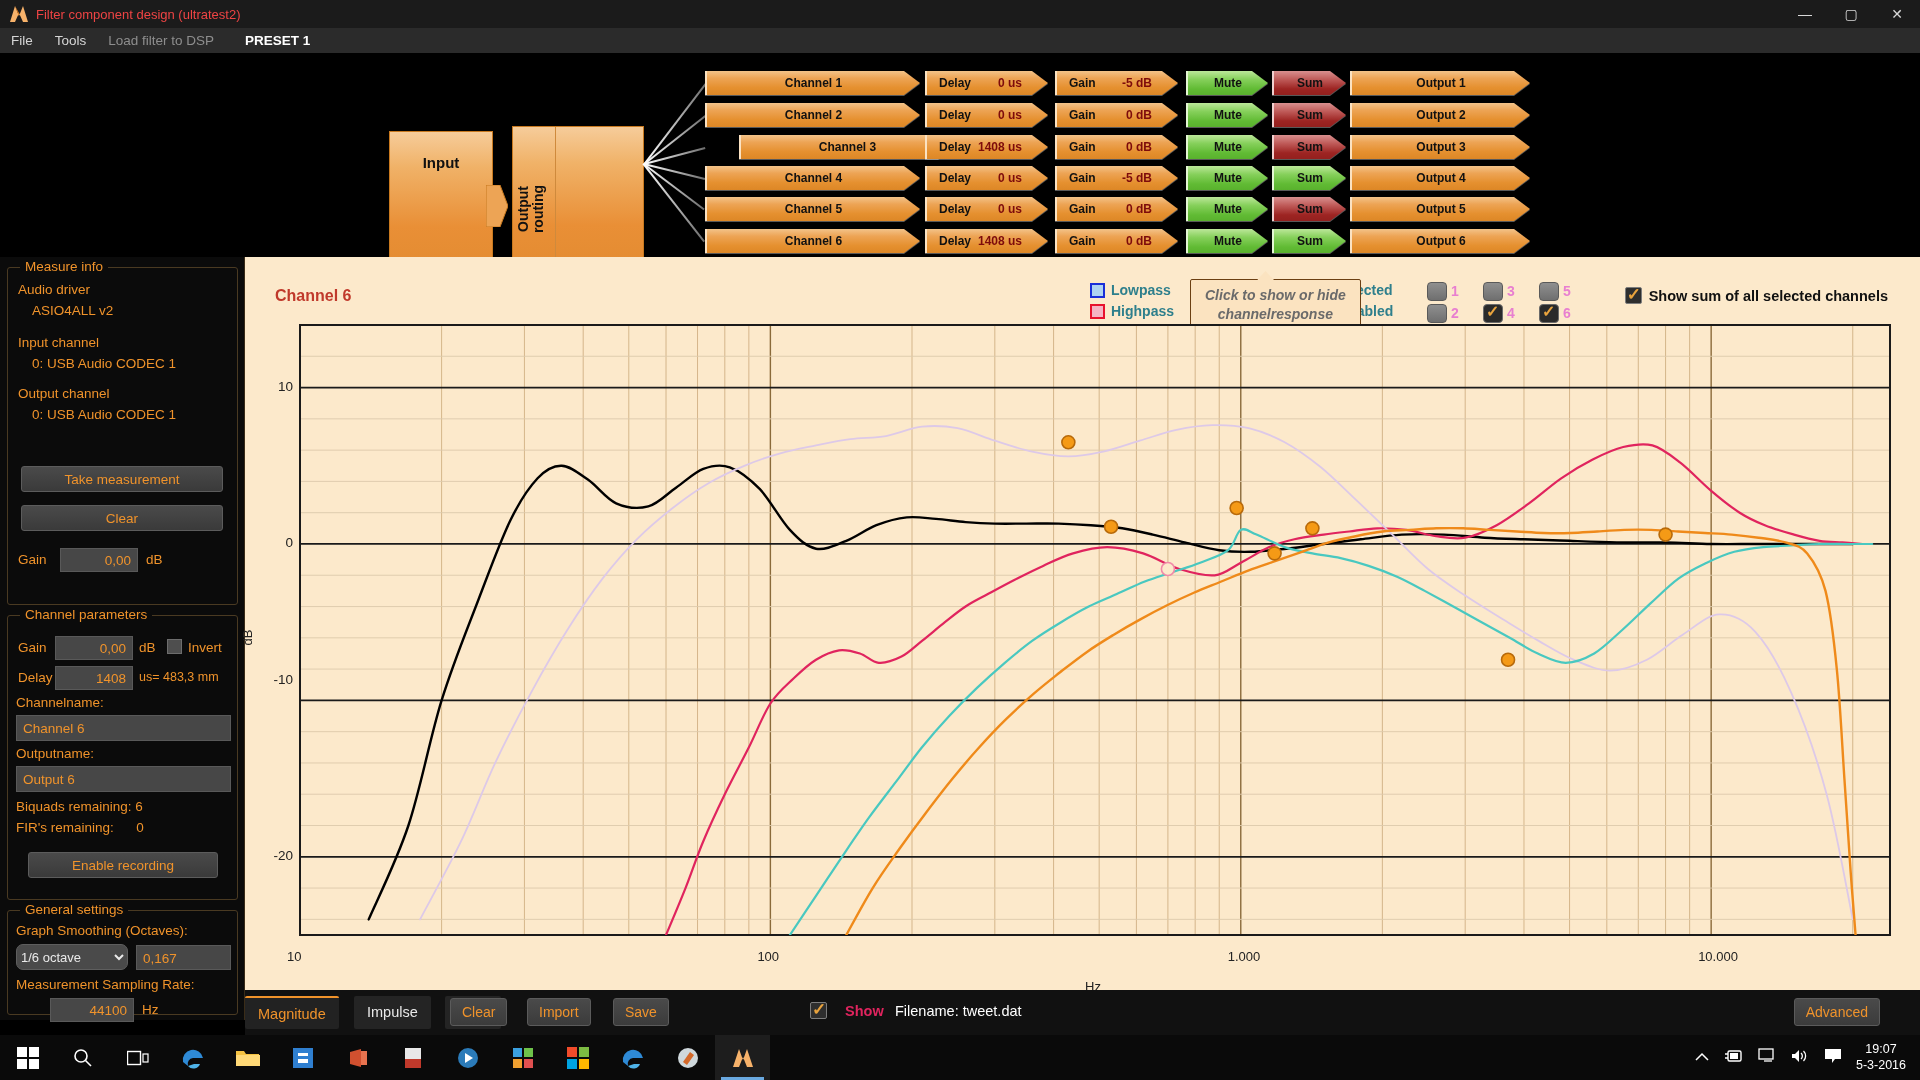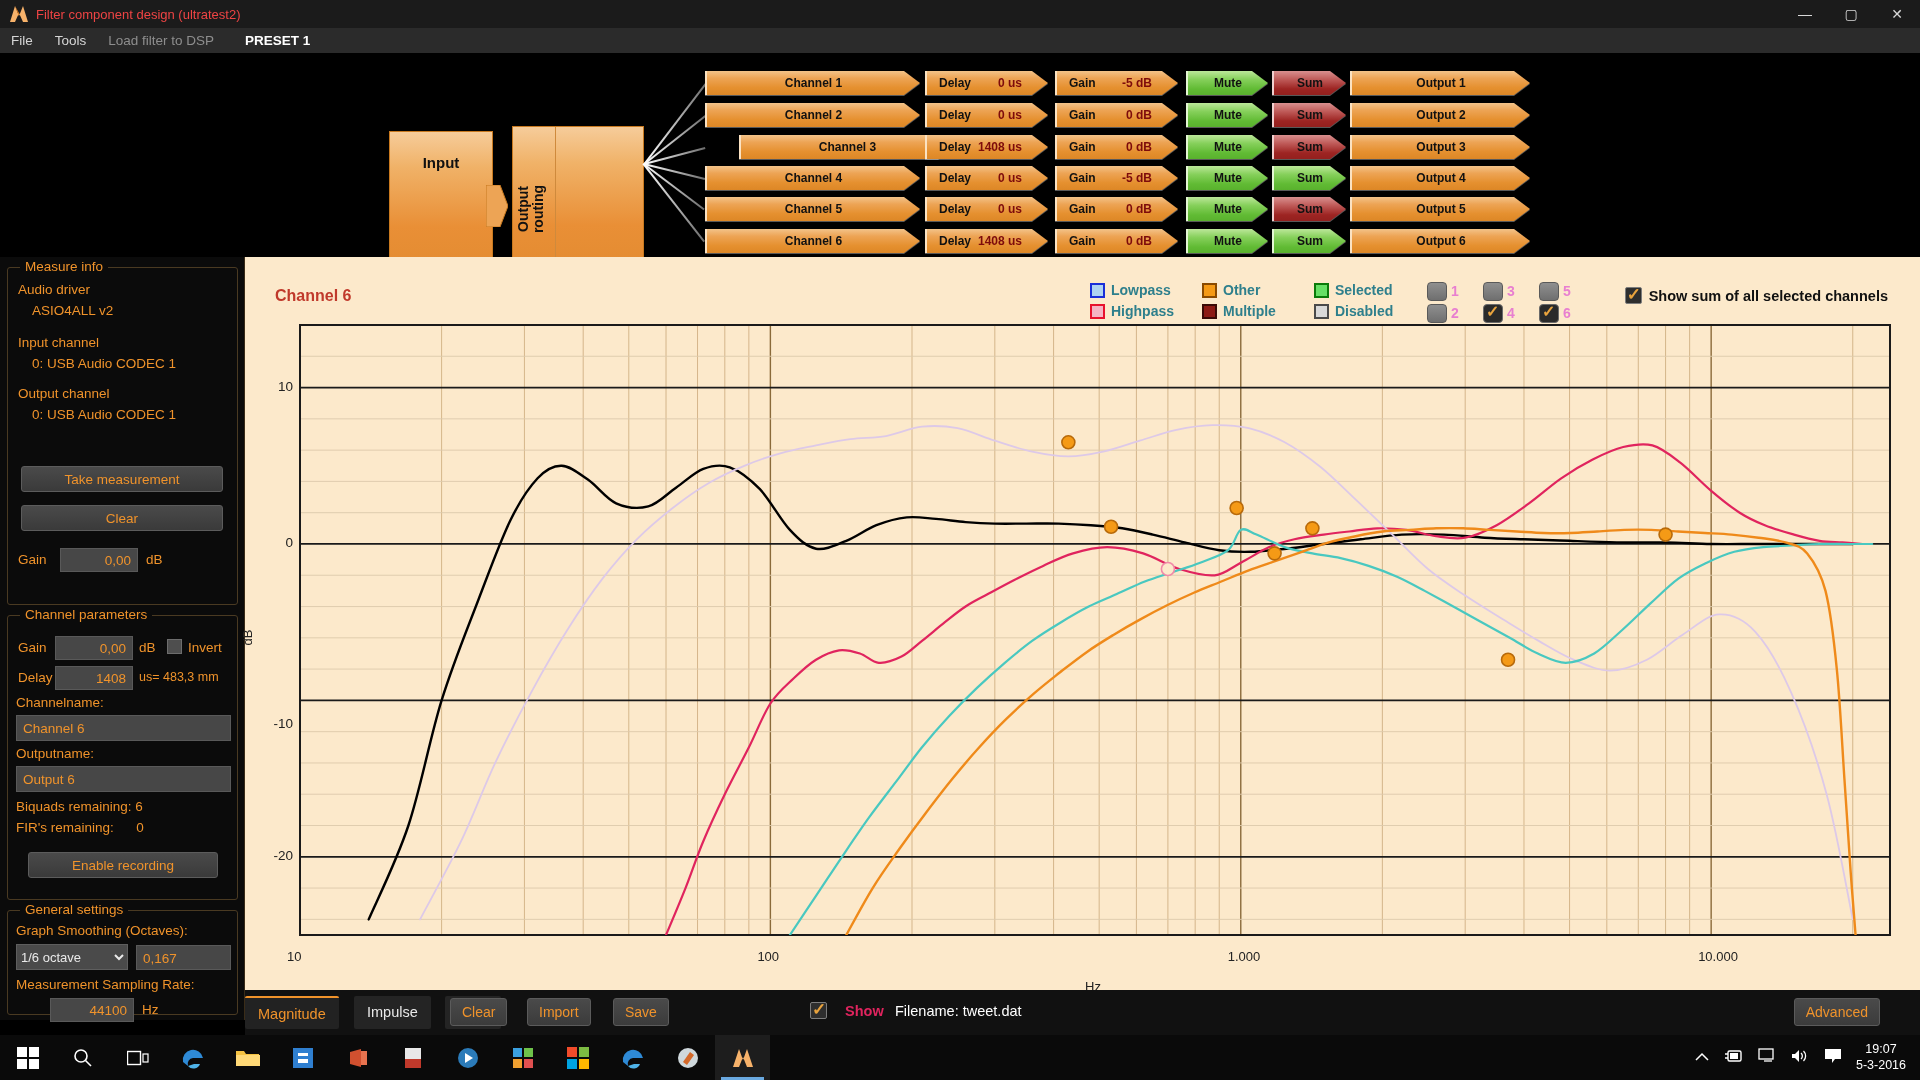--- a/index.html
+++ b/index.html
@@ -415,21 +415,21 @@
     <div class="fld" style="position:absolute;left:8px;top:150px;width:215px;height:26px;line-height:26px;">Output 6</div>
 
     <div class="lp" style="position:absolute;left:8px;top:183px;">Biquads remaining: 6</div>
     <div class="lp" style="position:absolute;left:8px;top:204px;white-space:pre;">FIR's remaining:      0</div>
     <div class="btnd" style="position:absolute;left:20px;top:236px;width:190px;">Enable recording</div>
   </div>
 
   <div class="grp" style="top:653px;height:105px;">
     <span class="cap">General settings</span>
     <div class="lp" style="position:absolute;left:8px;top:12px;">Graph Smoothing (Octaves):</div>
-    <select class="sel" style="position:absolute;left:8px;top:33px;width:112px;" id="smoothsel"><option>1/1 octave</option><option>1/3 octave</option><option selected="">1/6 octave</option><option>1/12 octave</option><option>No smoothing</option></select>
+    <select class="sel" style="position:absolute;left:8px;top:33px;width:112px;border-radius:7px;" id="smoothsel"><option>1/1 octave</option><option>1/3 octave</option><option selected="">1/6 octave</option><option>1/12 octave</option><option>No smoothing</option></select>
     <div class="fld" style="position:absolute;left:128px;top:34px;width:95px;height:25px;line-height:25px;">0,167</div>
     <div class="lp" style="position:absolute;left:8px;top:66px;">Measurement Sampling Rate:</div>
     <div class="fld r" style="position:absolute;left:42px;top:87px;width:84px;">44100</div>
     <div class="lp" style="position:absolute;left:134px;top:91px;">Hz</div>
   </div>
 </div>
 
 <div id="graph">
   <div id="chtitle">Channel 6</div>
   <div id="legend">
@@ -465,20 +465,24 @@
       <div class="numlbl" style="left: 1206px; top: 48px;">2</div>
       <div class="numbox" style="left: 1238px; top: 25px;"></div>
       <div class="numlbl" style="left: 1262px; top: 26px;">3</div>
       <div class="numbox on" style="left: 1238px; top: 47px;"></div>
       <div class="numlbl" style="left: 1262px; top: 48px;">4</div>
       <div class="numbox" style="left: 1294px; top: 25px;"></div>
       <div class="numlbl" style="left: 1318px; top: 26px;">5</div>
       <div class="numbox on" style="left: 1294px; top: 47px;"></div>
       <div class="numlbl" style="left: 1318px; top: 48px;">6</div>
     </div>
+  <div id="tooltip" style="left:945px;top:22px;">
+    <div>Click to show or hide</div>
+    <div>channelresponse</div>
+  </div>
   <div id="showsum">
     <span class="ckdark"></span>
     <span>Show sum of all selected channels</span>
   </div>
   <svg id="plot" width="1675" height="733" style="position:absolute;left:0;top:0;">
       <rect x="55" y="68" width="1590" height="610" fill="#fce9cb"></rect>
       <line x1="55" y1="68" x2="55" y2="678" stroke="#8a6a3a" stroke-width="1.4"></line>
       <line x1="196.59993529379744" y1="68" x2="196.59993529379744" y2="678" stroke="#caa87a" stroke-width="0.8"></line>
       <line x1="279.430587545211" y1="68" x2="279.430587545211" y2="678" stroke="#caa87a" stroke-width="0.8"></line>
       <line x1="338.1998705875949" y1="68" x2="338.1998705875949" y2="678" stroke="#caa87a" stroke-width="0.8"></line>
@@ -543,21 +547,21 @@
       <circle cx="1029.5818104399414" cy="296.35897435897436" r="6.5" fill="#f59a16" stroke="#b86a0a" stroke-width="1.6"></circle>
       <circle cx="1067.4037294888776" cy="271.33333333333337" r="6.5" fill="#f59a16" stroke="#b86a0a" stroke-width="1.6"></circle>
       <circle cx="1263.0430627758126" cy="402.7179487179487" r="6.5" fill="#f59a16" stroke="#b86a0a" stroke-width="1.6"></circle>
       <circle cx="1420.569412454789" cy="277.5897435897436" r="6.5" fill="#f59a16" stroke="#b86a0a" stroke-width="1.6"></circle>
     </svg>
   <div id="ylabel" style="top: 373px; left: -5px;">dB</div>
   <div id="xlabel" style="left: 840px; top: 722px;">Hz</div>
   <div id="ticks">
       <div class="ytick" style="top: 121.564px; left: 8px; width: 40px;">10</div>
       <div class="ytick" style="top: 277.974px; left: 8px; width: 40px;">0</div>
-      <div class="ytick" style="top: 459px; left: 8px; width: 40px;">-10</div>
+      <div class="ytick" style="top: 415px; left: 8px; width: 40px;">-10</div>
       <div class="ytick" style="top: 590.795px; left: 8px; width: 40px;">-20</div>
       <div class="xtick" style="left: 42px; top: 692px;">10</div>
       <div class="xtick" style="left: 512.385px; top: 692px;">100</div>
       <div class="xtick" style="left: 982.77px; top: 692px;">1.000</div>
       <div class="xtick" style="left: 1453.15px; top: 692px;">10.000</div>
     </div>
 </div>
 
 <div id="bottombar">
   <div id="tabs">

